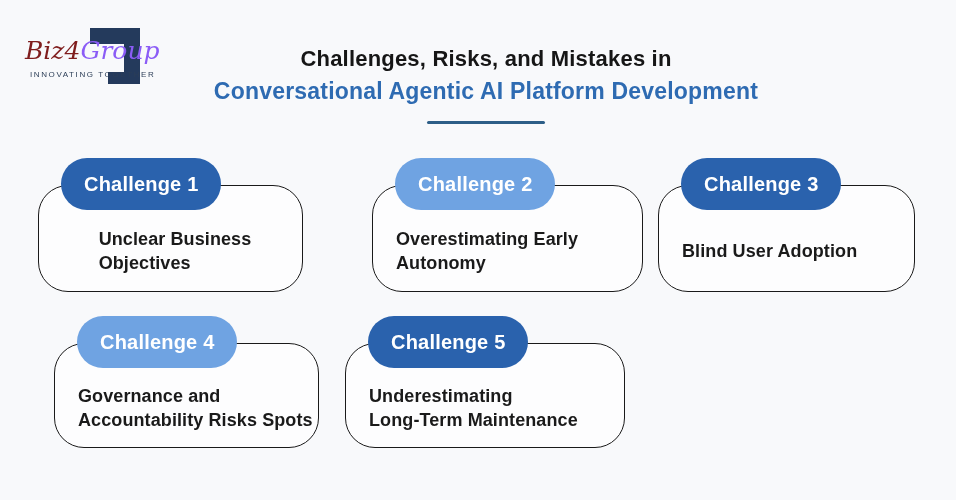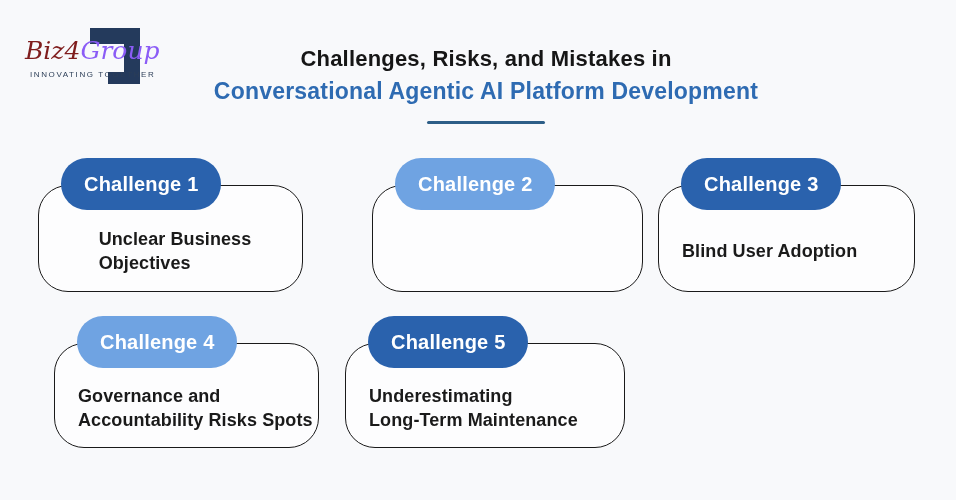--- a/index.html
+++ b/index.html
@@ -94,20 +94,22 @@
   </div>
 
   <div class="card card1">
     <div class="badge dark">Challenge 1</div>
     <div class="card-label">Unclear Business
 Objectives</div>
   </div>
 
   <div class="card card2">
     <div class="badge light">Challenge 2</div>
+    <div class="card-label">Overestimating Early
+Autonomy</div>
   </div>
 
   <div class="card card3">
     <div class="badge dark">Challenge 3</div>
     <div class="card-label">Blind User Adoption</div>
   </div>
 
   <div class="card card4">
     <div class="badge light">Challenge 4</div>
     <div class="card-label">Governance and

